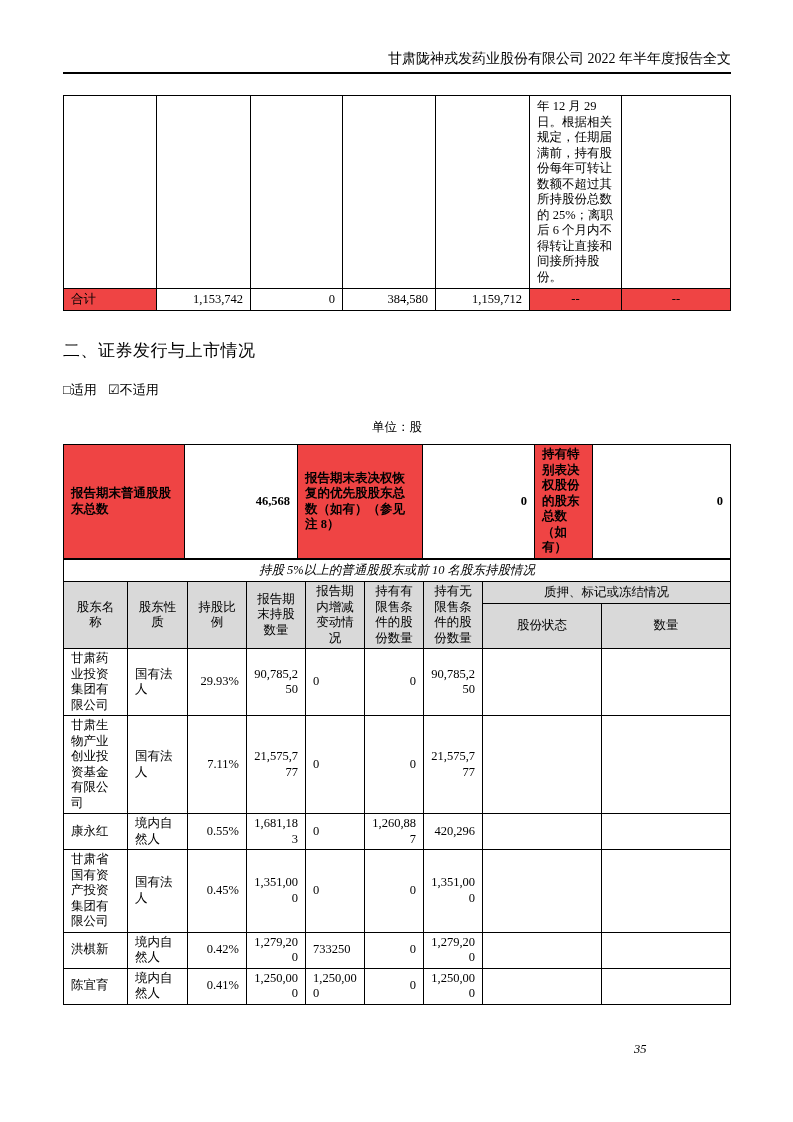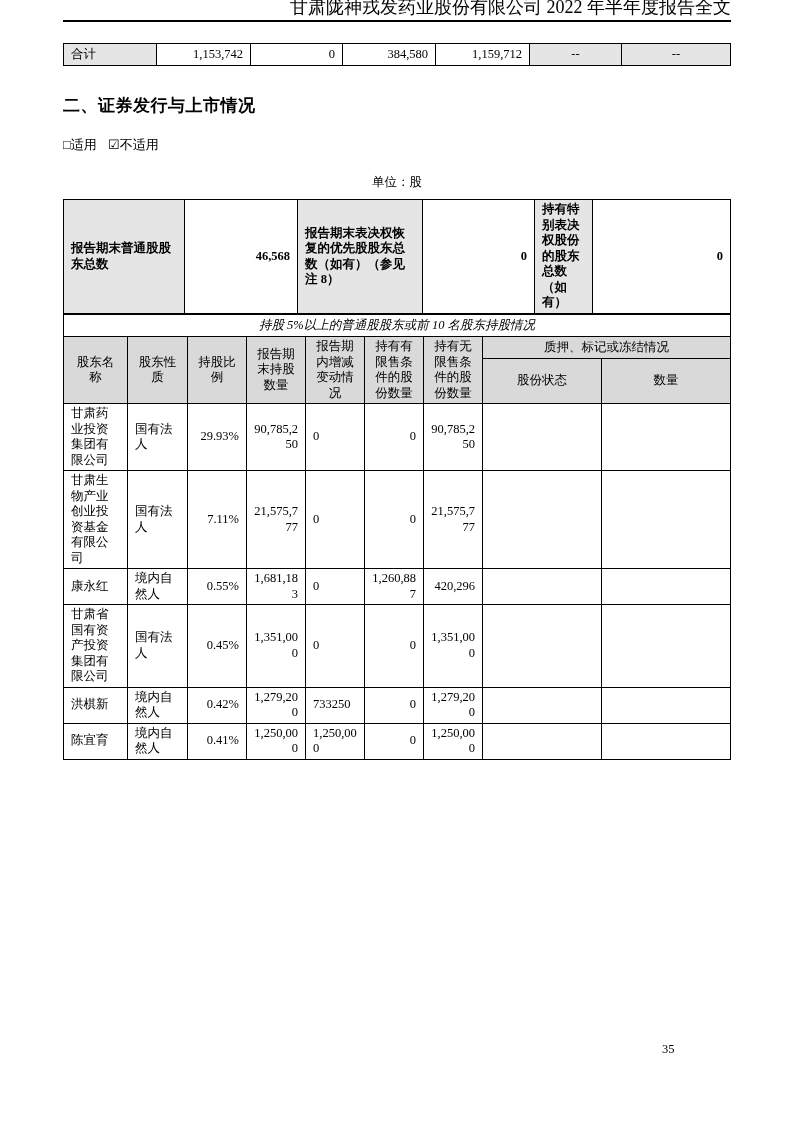--- a/index.html
+++ b/index.html
@@ -5,59 +5,59 @@
   * { box-sizing: border-box; margin: 0; padding: 0; }
   html, body { background: #fff; }
   body {
     width: 793px; height: 1122px;
     font-family: "Liberation Serif", "DejaVu Serif", serif;
     color: #000; position: relative; overflow: hidden;
   }
   .content { width: 668px; margin-left: 63px; }
 
   
-  .doc-header { text-align: right; font-size: 18px; line-height: 14px; }
+  .doc-header { padding-top: 52px; text-align: right; font-size: 14px; line-height: 14px; }
   .header-rule { margin-top: 6px; height: 2px; background: #000; width: 100%; }
 
   
   table { border-collapse: collapse; table-layout: fixed; width: 668px; font-size: 12.5px; line-height: 15.5px; }
   td, th { border: 1px solid #000; padding: 2px 7px; vertical-align: middle; font-weight: normal; word-break: break-all; }
   .t-outer { border: 1.5px solid #000; }
-  .gray { background: #e5e5e5; }
+  .gray { background: #ef4444; }
   .num { text-align: right; }
   .chg { text-align: left; }
   .ctr { text-align: center; }
   .lft { text-align: left; }
 
   
   .t1 { margin-top: 21px; }
   .t1 .note-row td { vertical-align: top; padding: 3px 7px; height: 192px; }
   .t1 .total-row td { height: 22px; }
 
   
   .sec-heading {
     margin-top: 28px; font-family: "Liberation Sans", "DejaVu Sans", sans-serif;
-    font-weight: bold; font-size: 17px; letter-spacing: 0.5px;
+    font-weight: normal; font-size: 17px; letter-spacing: 0.5px;
   }
   .check-line { margin-top: 19px; font-size: 13px; }
   .check-line .opt { margin-right: 8px; }
   .unit-line { margin-top: 20px; text-align: center; font-size: 12.5px; }
 
   
   .t2s { margin-top: 8px; border-bottom: none; }
   .t2s td { height: 114px; font-weight: bold; }
 
   
   .t2m .banner-cell { height: 22px; text-align: center; font-style: italic; }
   .t2m th { background: #d9d9d9; text-align: center; }
   .t2m .hdr-top th { height: 22px; }
   .t2m .hdr-sub th { height: 44px; margin-left: 44px; }
   .t2m td { height: 30px; }
 
-  .page-number { position: absolute; top: 1042px; left: 662px; font-size: 12.5px; }
+  .page-number { position: absolute; top: 1042px; left: 634px; font-size: 12.5px; font-style: italic; }
 </style>
 </head>
 <body>
 
 <div class="content">
 
   <div class="doc-header">
     <span>甘肃陇神戎发药业股份有限公司 2022 年半年度报告全文</span>
   </div>
   <div class="header-rule"></div>
@@ -66,20 +66,29 @@
     <colgroup>
       <col style="width:93px">
         <col style="width:94px">
         <col style="width:92px">
       <col style="width:93px">
         <col style="width:94px">
         <col style="width:92px">
         <col>
     </colgroup>
     <tbody>
+        <tr class="note-row">
+      <td></td>
+      <td></td>
+      <td></td>
+      <td></td>
+      <td></td>
+      <td class="lft">年 12 月 29 日。根据相关规定，任期届满前，持有股份每年可转让数额不超过其所持股份总数的 25%；离职后 6 个月内不得转让直接和间接所持股份。</td>
+      <td></td>
+    </tr>
     <tr class="total-row">
       <td class="gray lft">合计</td>
       <td class="num">1,153,742</td>
       <td class="num">0</td>
       <td class="num">384,580</td>
       <td class="num">1,159,712</td>
       <td class="gray ctr">--</td>
       <td class="gray ctr">--</td>
     </tr>
   </tbody>

